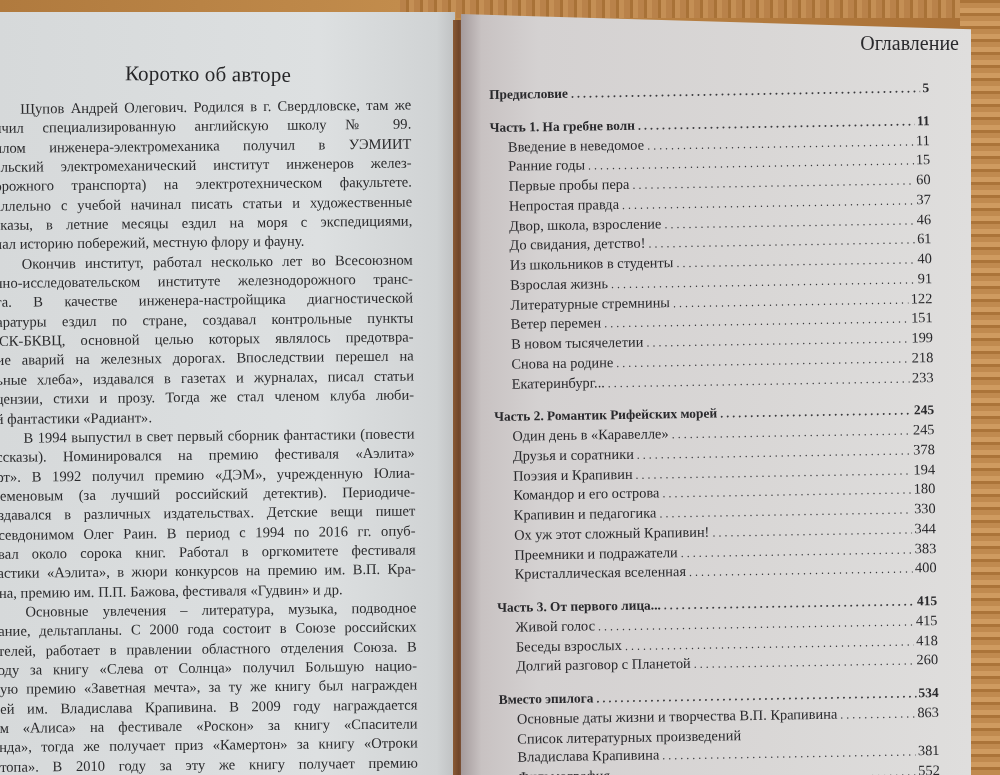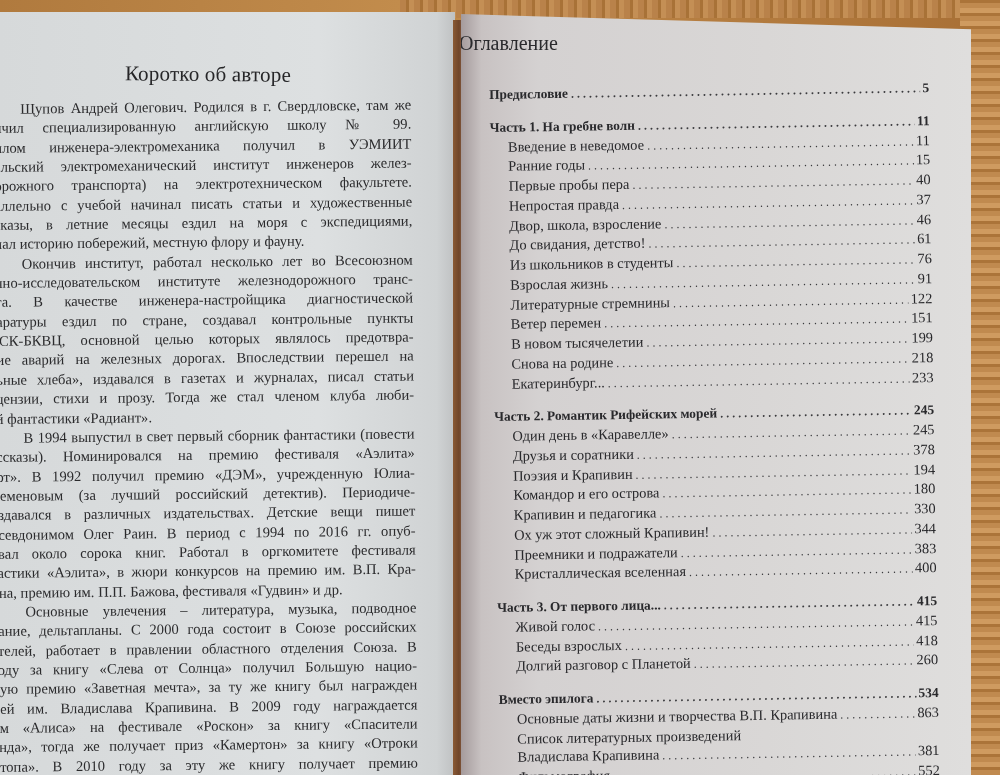--- a/index.html
+++ b/index.html
@@ -16,21 +16,21 @@
        background:linear-gradient(90deg,#8a5a35,#6f4529 60%,#8a6048);}
   .page-right{position:absolute;left:461px;top:14px;width:510px;height:761px;
        background:linear-gradient(90deg,#a59b9c 0%,#c8c2c2 4%,#d4d1d1 15%,#d9d7d6 60%,#dfdedd 100%);
        clip-path:polygon(0 0,100% 2%,100% 100%,0 100%);overflow:hidden;}
   .left-title{position:absolute;left:0;width:440px;top:50px;text-align:center;
        font-size:21px;color:#262628;letter-spacing:0.2px;transform:translateX(-12px) rotate(0.5deg);}
   .bio{position:absolute;left:-14px;top:88px;width:425px;font-size:14.6px;line-height:19.35px;
        text-align:justify;color:#2b2b2d;transform:rotate(-0.6deg);transform-origin:0 0;}
   .bio .ln{display:block;white-space:nowrap;text-align-last:justify;text-align:justify;}
   .bio .ln.last{text-align-last:left;}
-  .toc-title{position:absolute;left:0;width:500px;top:18px;text-align:left;font-size:20px;color:#2a2a2d;
+  .toc-title{position:absolute;left:0;width:500px;top:18px;text-align:right;font-size:20px;color:#2a2a2d;
        transform:translateX(-2px);}
   .toc{position:absolute;left:28px;top:72px;width:440px;transform:rotate(-0.9deg);transform-origin:0 0;}
   .row{display:flex;align-items:baseline;font-size:14.4px;line-height:18.75px;color:#29292c;}
   .row .t{white-space:nowrap;padding-right:3px;}
   .row .dots{flex:1;overflow:hidden;white-space:nowrap;letter-spacing:3px;color:#3a3a3d;font-size:12px;}
   .row .dots::before{content:". . . . . . . . . . . . . . . . . . . . . . . . . . . . . . . . . . . . . . . . . . . . . . . . . . . . . . . . . . . . . . . . . . . . . . . . . . . . . . . .";letter-spacing:0;}
   .row .p{white-space:nowrap;padding-left:2px;}
   .row.part{font-weight:bold;font-size:13.4px;}
   .row.sub{padding-left:18px;}
   .row.nodots .dots::before{content:"";}
@@ -106,41 +106,41 @@
         <span class="p">11</span>
       </div>
       <div class="row sub">
         <span class="t">Ранние годы</span>
         <span class="dots"></span>
         <span class="p">15</span>
       </div>
       <div class="row sub">
         <span class="t">Первые пробы пера</span>
         <span class="dots"></span>
+        <span class="p">60</span>
+      </div>
+      <div class="row sub">
+        <span class="t">Непростая правда</span>
+        <span class="dots"></span>
+        <span class="p">37</span>
+      </div>
+      <div class="row sub">
+        <span class="t">Двор, школа, взросление</span>
+        <span class="dots"></span>
+        <span class="p">46</span>
+      </div>
+      <div class="row sub">
+        <span class="t">До свидания, детство!</span>
+        <span class="dots"></span>
+        <span class="p">61</span>
+      </div>
+      <div class="row sub">
+        <span class="t">Из школьников в студенты</span>
+        <span class="dots"></span>
         <span class="p">40</span>
-      </div>
-      <div class="row sub">
-        <span class="t">Непростая правда</span>
-        <span class="dots"></span>
-        <span class="p">37</span>
-      </div>
-      <div class="row sub">
-        <span class="t">Двор, школа, взросление</span>
-        <span class="dots"></span>
-        <span class="p">46</span>
-      </div>
-      <div class="row sub">
-        <span class="t">До свидания, детство!</span>
-        <span class="dots"></span>
-        <span class="p">61</span>
-      </div>
-      <div class="row sub">
-        <span class="t">Из школьников в студенты</span>
-        <span class="dots"></span>
-        <span class="p">76</span>
       </div>
       <div class="row sub">
         <span class="t">Взрослая жизнь</span>
         <span class="dots"></span>
         <span class="p">91</span>
       </div>
       <div class="row sub">
         <span class="t">Литературные стремнины</span>
         <span class="dots"></span>
         <span class="p">122</span>

